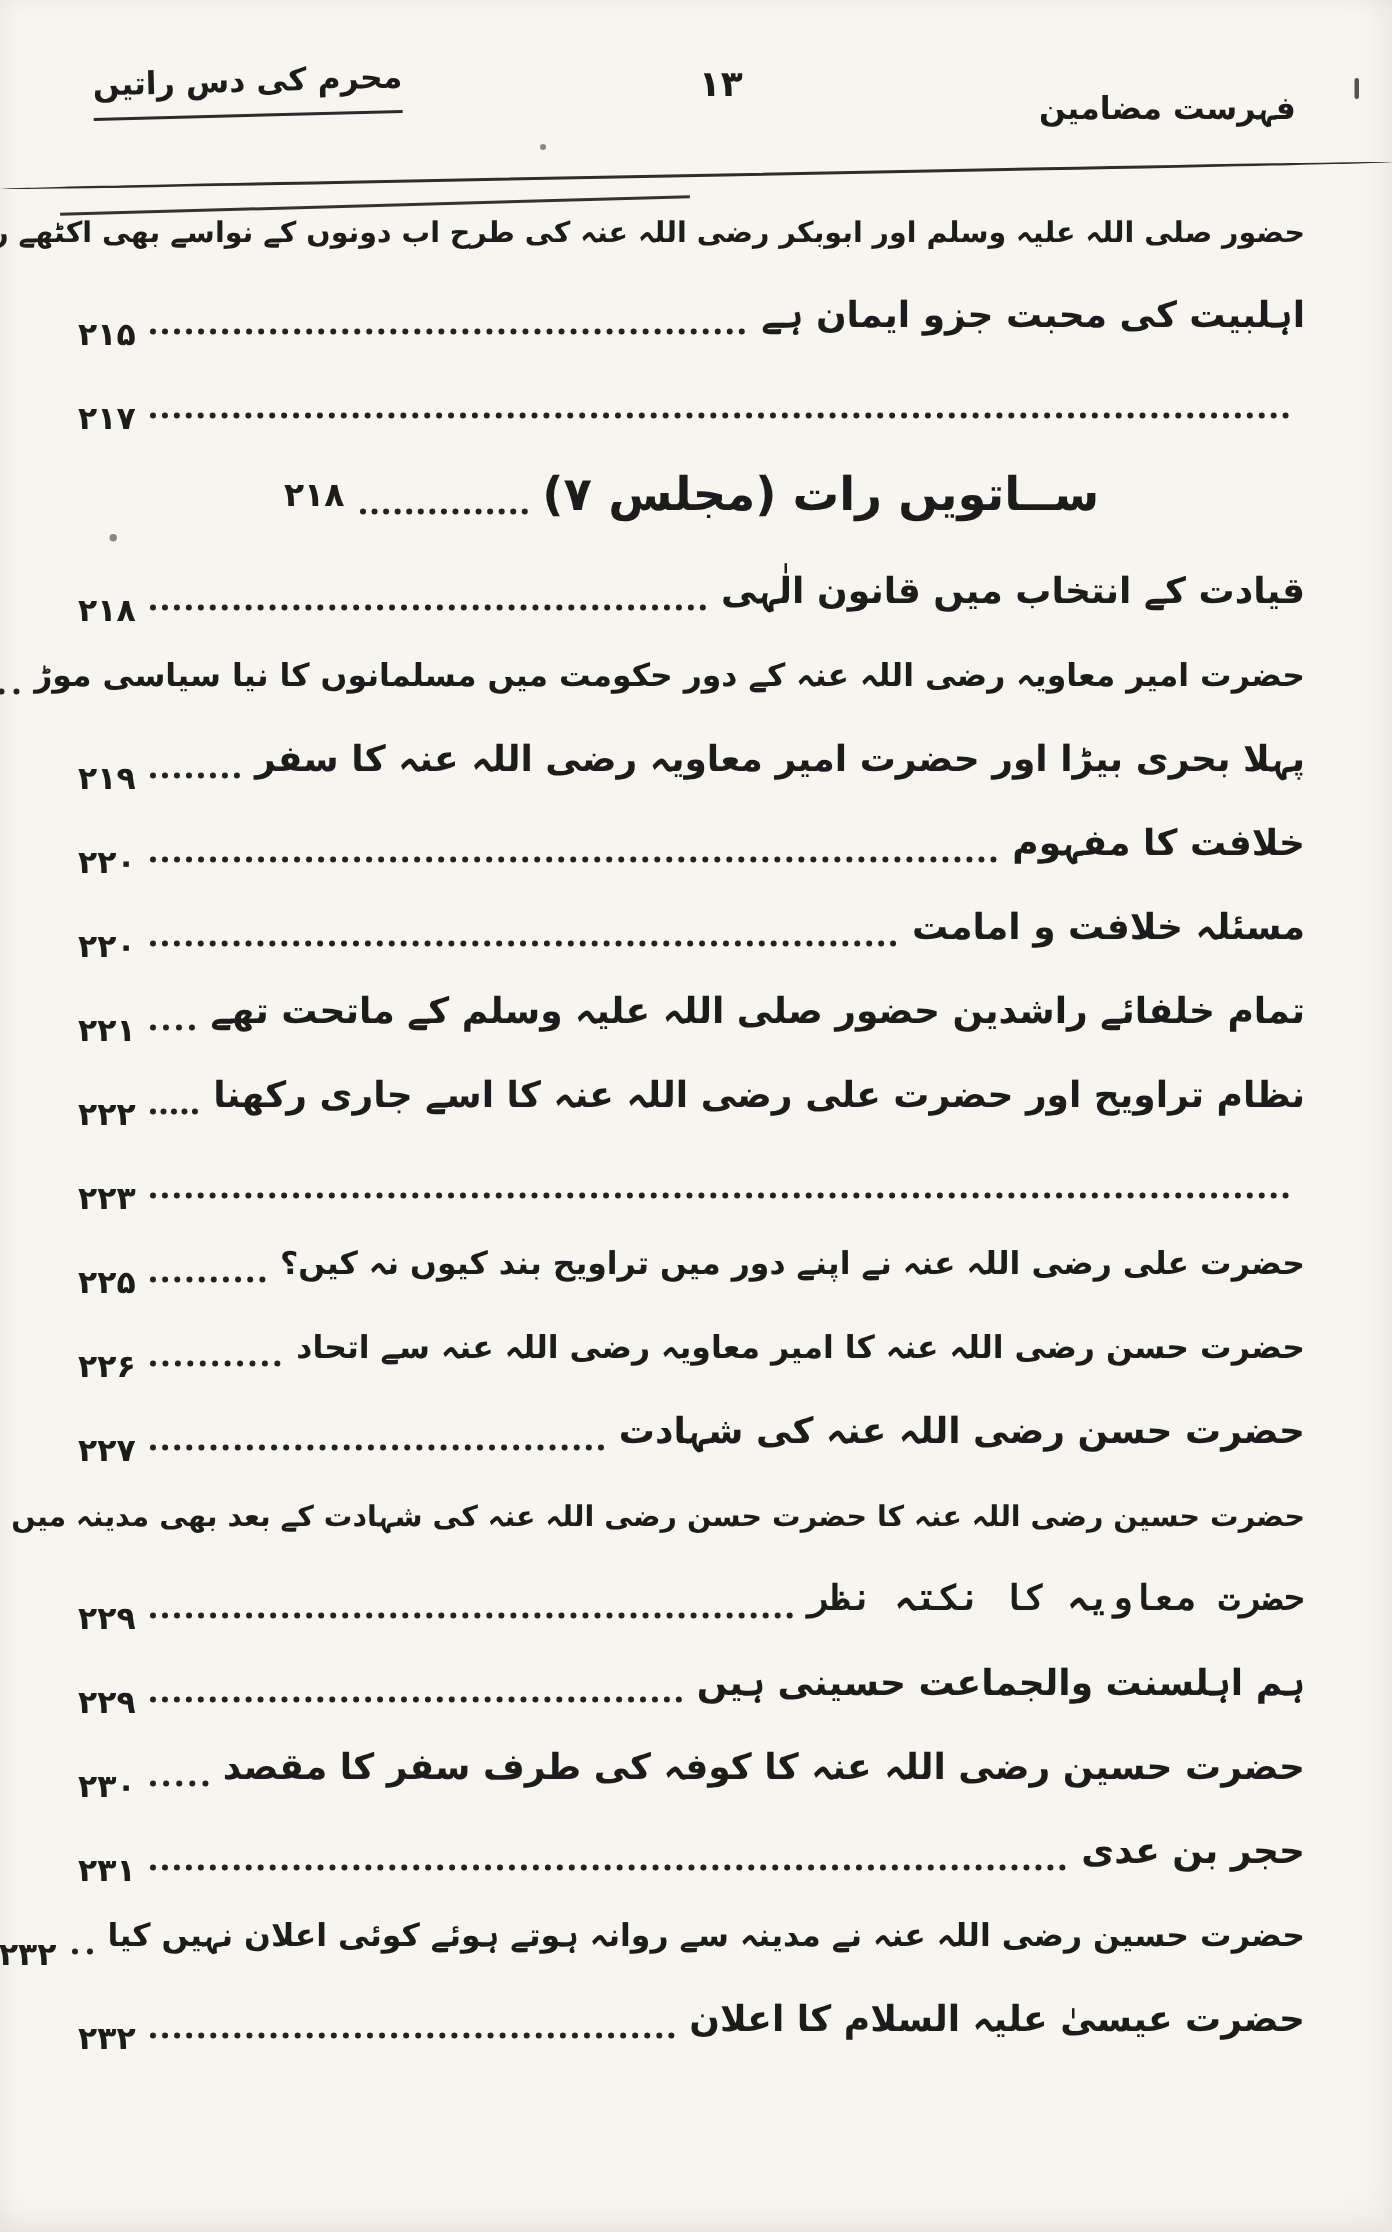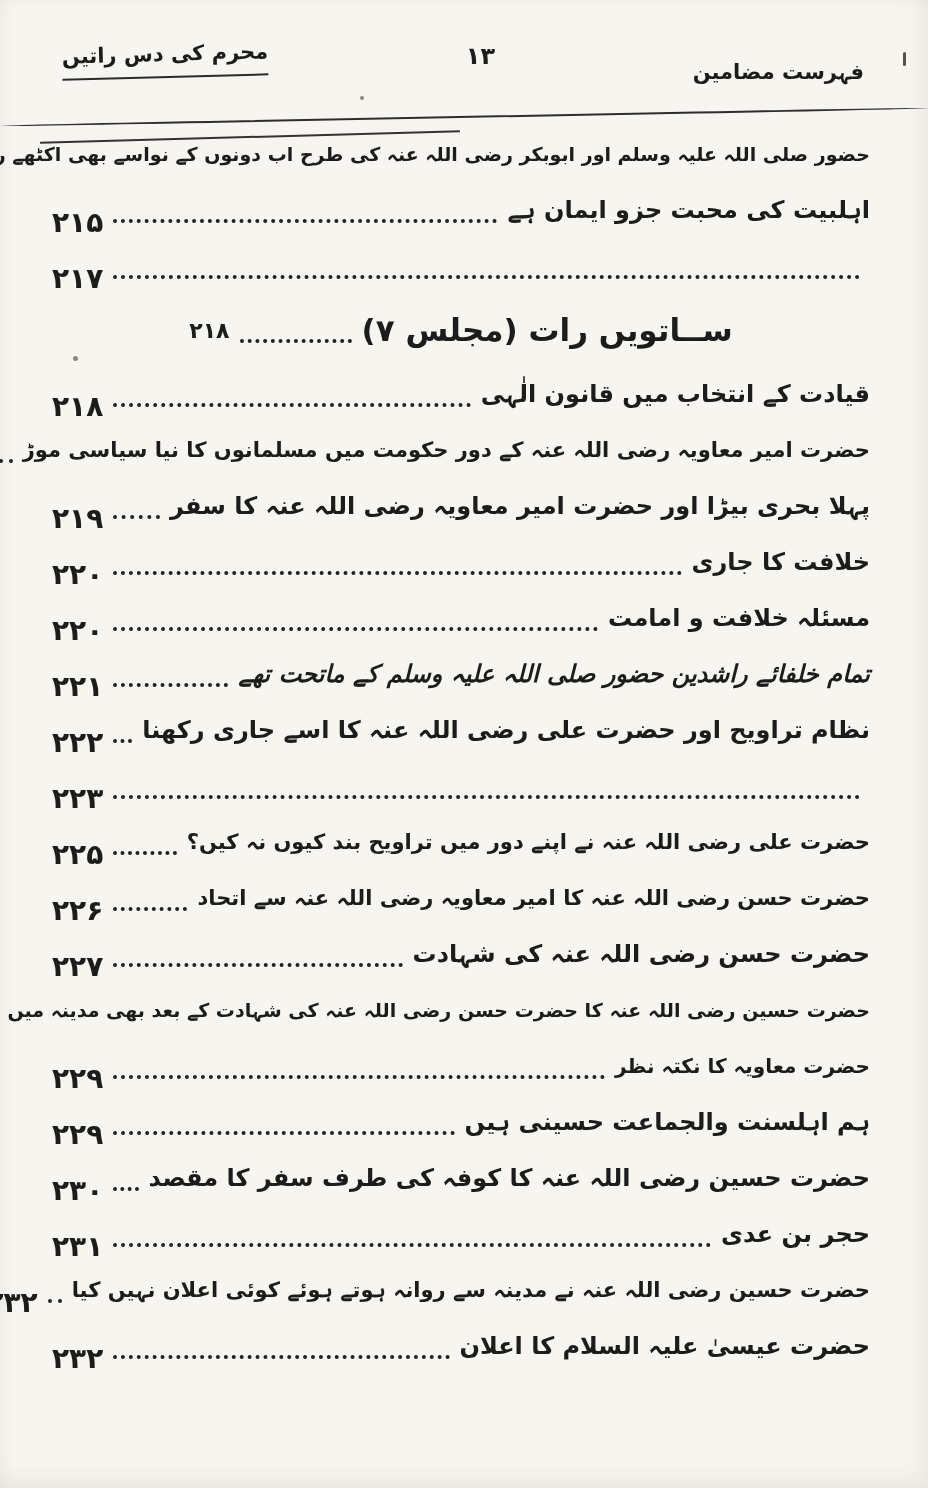--- a/index.html
+++ b/index.html
@@ -27,21 +27,21 @@
   }
   .rule-left{
     position:absolute;left:40px;width:420px;top:136px;height:2px;background:#35332f;
     transform:rotate(-1.6deg);
   }
   .toc{margin-top:34px;direction:rtl;}
   .toc-row{
     display:flex;align-items:center;height:56px;
   }
   .toc-row .t{white-space:nowrap;font-weight:600;letter-spacing:0;}
-  .toc-row .p{font-size:28px;font-weight:bold;white-space:nowrap;margin-top:25px;}
+  .toc-row .p{font-size:21px;font-weight:bold;white-space:nowrap;margin-top:25px;}
   .leader{
     flex:1 1 auto;min-width:14px;height:24px;
     border-bottom:4px dotted #222;
     margin:0 10px;align-self:center;transform:translateY(-1px);
   }
   .head-row{
     display:flex;align-items:center;justify-content:center;height:72px;
   }
   .head-row .t{font-size:31px;font-weight:bold;white-space:nowrap;}
   .head-row .leader{flex:0 0 112px;min-width:112px;}
@@ -92,31 +92,31 @@
     <span class="t" style="font-size: 21px;">حضرت امیر معاویہ رضی اللہ عنہ کے دور حکومت میں مسلمانوں کا نیا سیاسی موڑ</span>
     <span class="leader"></span>
 
   </div>
       <div class="toc-row">
     <span class="t" style="font-size: 24px;">پہلا بحری بیڑا اور حضرت امیر معاویہ رضی اللہ عنہ کا سفر</span>
     <span class="leader"></span>
     <span class="p">۲۱۹</span>
   </div>
       <div class="toc-row">
-    <span class="t" style="font-size: 24px;">خلافت کا جاری</span>
+    <span class="t" style="font-size: 24px;">خلافت کا مفہوم</span>
     <span class="leader"></span>
     <span class="p">۲۲۰</span>
   </div>
       <div class="toc-row">
     <span class="t" style="font-size: 24px;">مسئلہ خلافت و امامت</span>
     <span class="leader"></span>
     <span class="p">۲۲۰</span>
   </div>
       <div class="toc-row">
-    <span class="t" style="font-size: 24px; font-style: italic;">تمام خلفائے راشدین حضور صلی اللہ علیہ وسلم کے ماتحت تھے</span>
+    <span class="t" style="font-size: 24px;">تمام خلفائے راشدین حضور صلی اللہ علیہ وسلم کے ماتحت تھے</span>
     <span class="leader"></span>
     <span class="p">۲۲۱</span>
   </div>
       <div class="toc-row">
     <span class="t" style="font-size: 24px;">نظام تراویح اور حضرت علی رضی اللہ عنہ کا اسے جاری رکھنا</span>
     <span class="leader"></span>
     <span class="p">۲۲۲</span>
   </div>
       <div class="toc-row">
     <span class="leader"></span>
@@ -135,21 +135,21 @@
       <div class="toc-row">
     <span class="t" style="font-size: 24px;">حضرت حسن رضی اللہ عنہ کی شہادت</span>
     <span class="leader"></span>
     <span class="p">۲۲۷</span>
   </div>
       <div class="toc-row">
     <span class="t" style="font-size: 19px;">حضرت حسین رضی اللہ عنہ کا حضرت حسن رضی اللہ عنہ کی شہادت کے بعد بھی مدینہ میں قیام رہا</span>
 
   </div>
       <div class="toc-row">
-    <span class="t" style="font-size: 20px;">حضرت معاویہ کا نکتہ نظر</span>
+    <span class="t" style="font-size: 24px; font-family: Liberation Mono, monospace;">حضرت معاویہ کا نکتہ نظر</span>
     <span class="leader"></span>
     <span class="p">۲۲۹</span>
   </div>
       <div class="toc-row">
     <span class="t" style="font-size: 24px; text-align: center;">ہم اہلسنت والجماعت حسینی ہیں</span>
     <span class="leader"></span>
     <span class="p">۲۲۹</span>
   </div>
       <div class="toc-row">
     <span class="t" style="font-size: 24px;">حضرت حسین رضی اللہ عنہ کا کوفہ کی طرف سفر کا مقصد</span>

